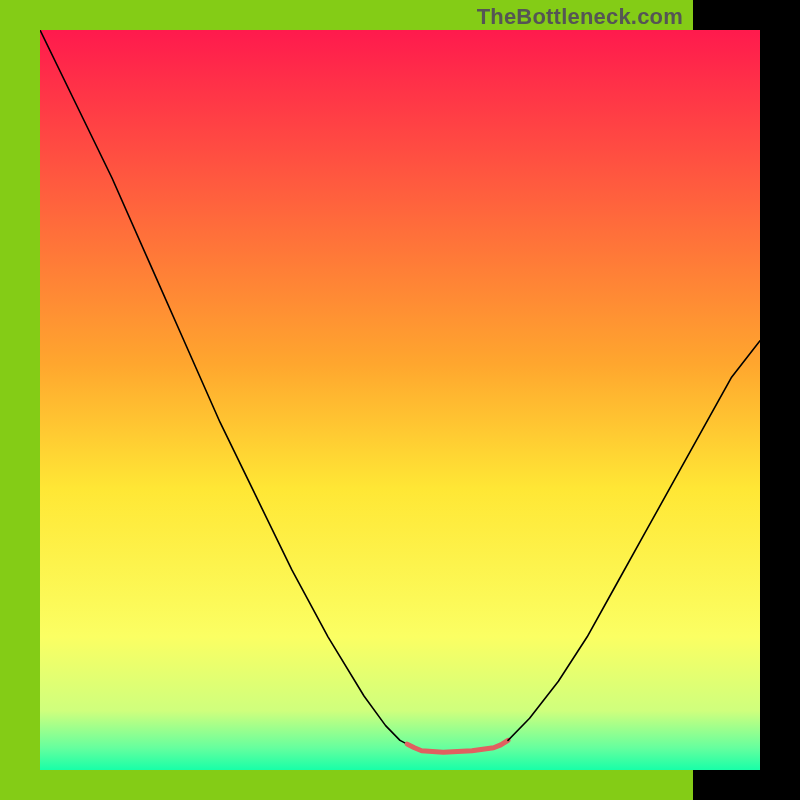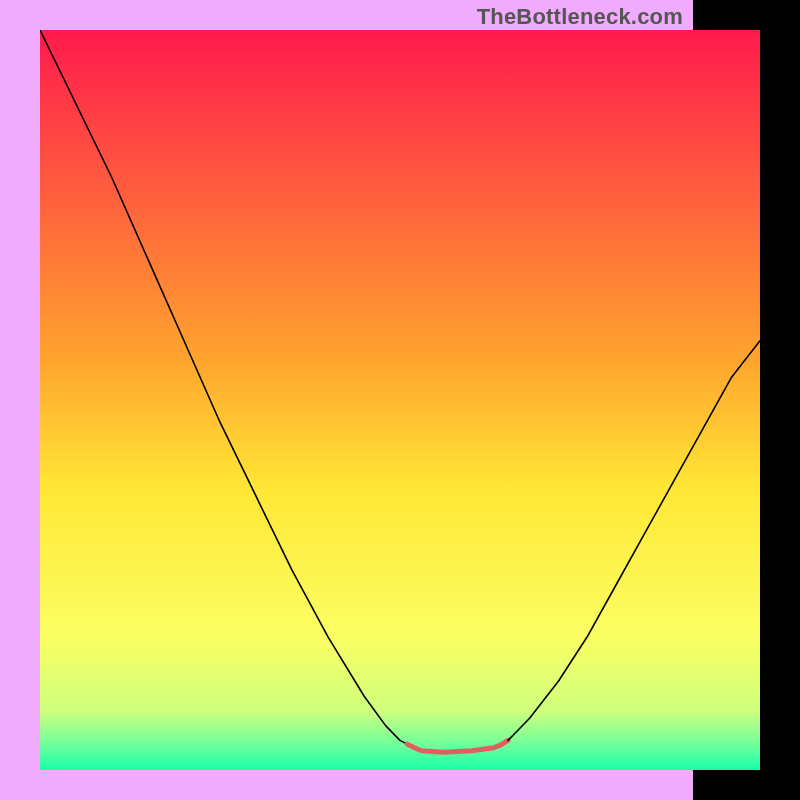--- a/index.html
+++ b/index.html
@@ -8,21 +8,21 @@
     width: 800px;
     height: 800px;
     overflow: hidden;
     background: #000;
     font-family: Arial, Helvetica, sans-serif;
   }
   .frame {
     position: relative;
     width: 693px;
     height: 800px;
-    background: #f0abfc;
+    background: #84cc16;
   }
   .watermark {
     position: absolute;
     top: 4px;
     right: 10px;
     color: #555;
     font-size: 22px;
     font-weight: 600;
     letter-spacing: 0.2px;
     z-index: 20;

